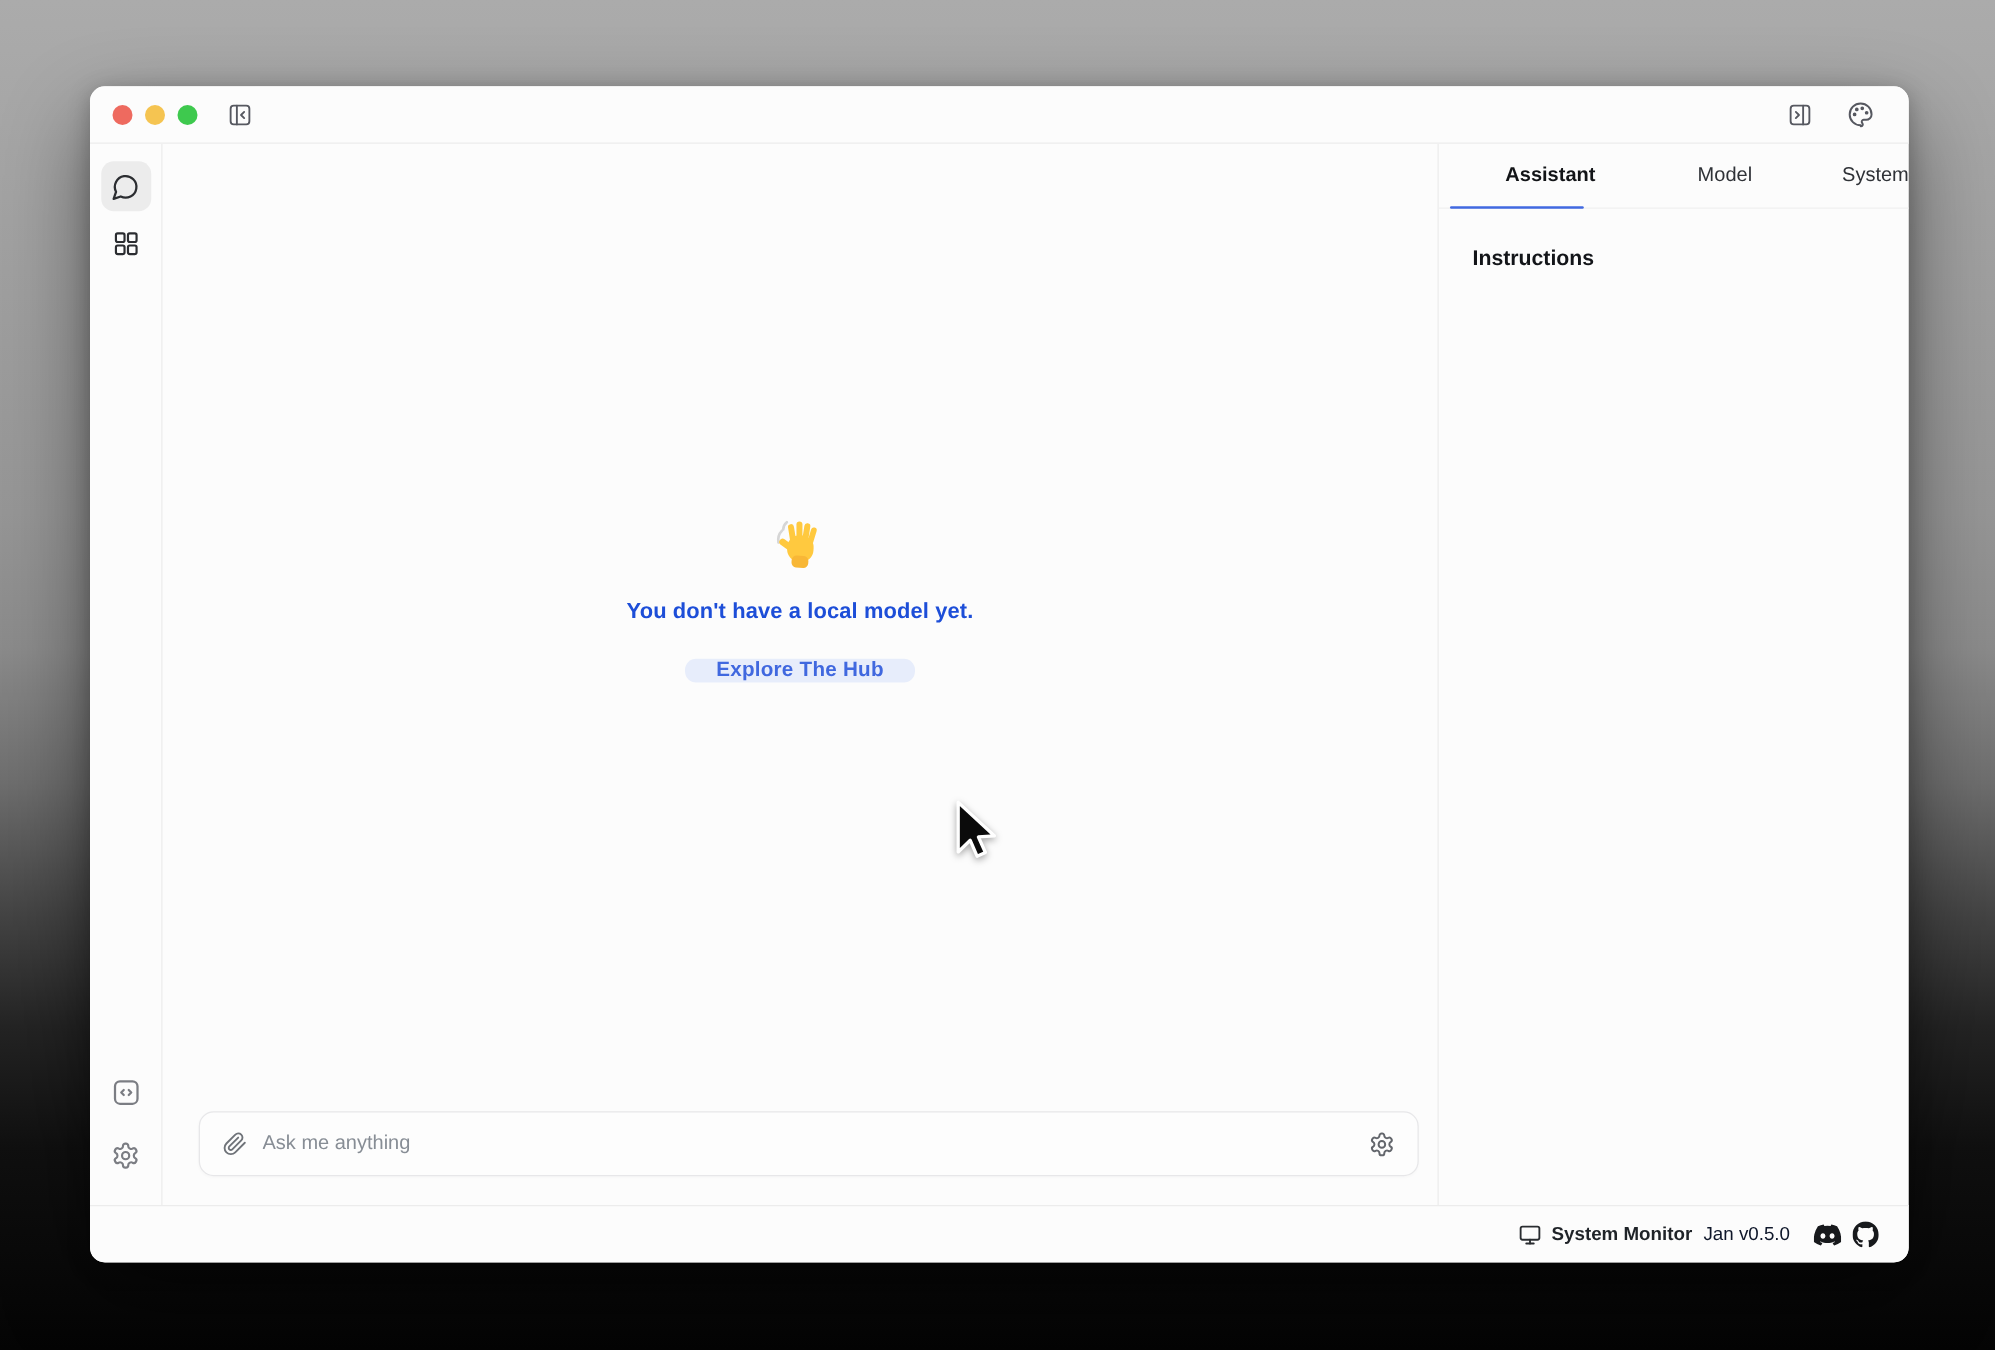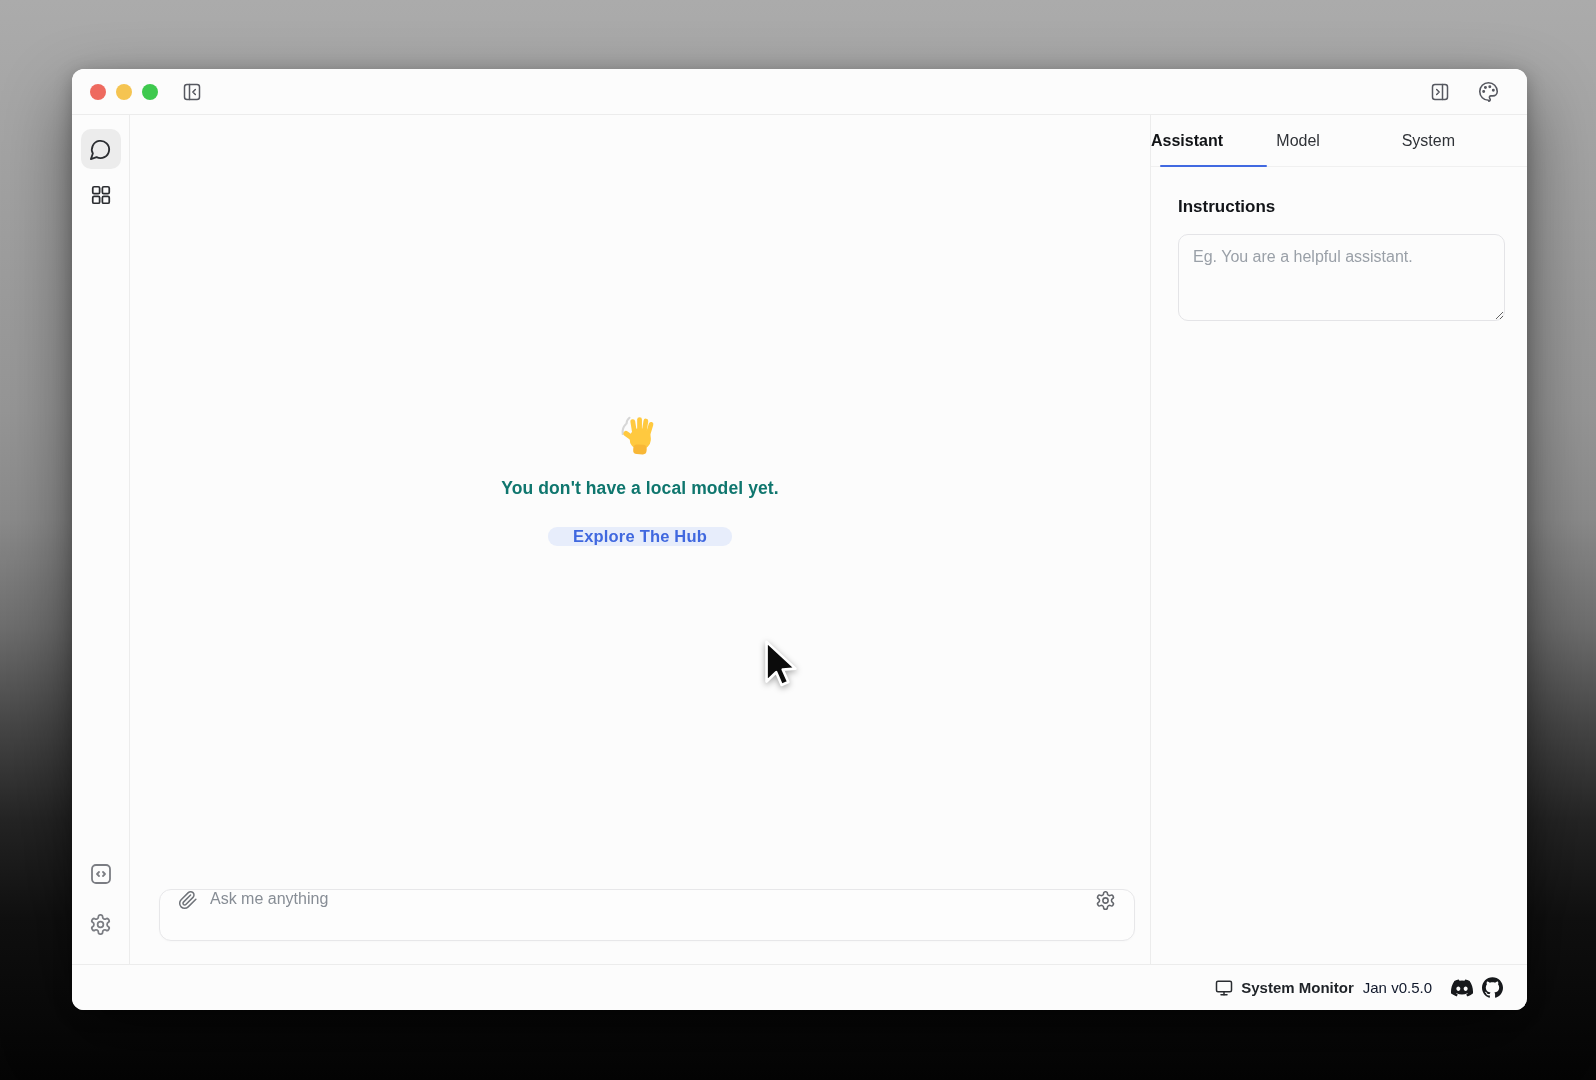--- a/index.html
+++ b/index.html
@@ -61,48 +61,48 @@
     margin-top:16px; height:45px; border-radius:10px; background:#efefef;
     display:flex; align-items:center; padding:0 14px; font-size:16px; font-weight:500;
     color:#1c1e21; cursor:pointer;
   }
   
   .main { flex:1; position:relative; display:flex; flex-direction:column; min-width:0; }
   .empty {
     position:absolute; top:297px; left:0; right:0;
     display:flex; flex-direction:column; align-items:center; text-align:center;
   }
-  .empty-msg { margin-top:20px; font-size:17.5px; font-weight:700; color:#0f766e; letter-spacing:.1px; }
+  .empty-msg { margin-top:20px; font-size:17.5px; font-weight:700; color:#1d4ed8; letter-spacing:.1px; }
   .cta {
     margin-top:28px; height:19px; padding:0 25px; border:none; border-radius:9px;
     background:#E7EDFB; color:#4068DF; font-size:16.5px; font-weight:700;
     font-family:"Liberation Sans",sans-serif; cursor:pointer; letter-spacing:.2px;
   }
   .chatbox {
     margin:auto 15px 23px 29px; margin-top:auto; height:52px; flex:0 0 52px;
     border:1px solid #e7e7e9; border-radius:12px; background:#fdfdfd;
-    display:flex; align-items:flex-start; padding:0 18px; gap:12px;
+    display:flex; align-items:center; padding:0 18px; gap:12px;
     box-shadow:0 1px 2px rgba(0,0,0,.02);
   }
   .chatbox input {
     flex:1; border:none; outline:none; background:transparent; font-size:16px;
     font-family:"Liberation Sans",sans-serif; color:#33363b;
   }
   .chatbox input::placeholder { color:#878d95; opacity:1; }
   .clip-btn, .gear-btn {
     background:none; border:none; padding:0; cursor:pointer; display:flex;
     align-items:center; justify-content:center;
   }
   .clip-btn { color:#6f7379; }
   .gear-btn { color:#606artColor; color:#63666c; }
   
   .rightpanel { width:377px; flex:0 0 377px; border-left:1px solid #ececec; display:flex; flex-direction:column; }
   .tabs { display:flex; height:52px; flex:0 0 52px; border-bottom:1px solid #f0f0f0; }
   .tab {
-    flex:1; display:flex; align-items:center; justify-content:flex-start; position:relative;
+    flex:1; display:flex; align-items:center; justify-content:flex-end; position:relative;
     font-size:16px; color:#2f3237; cursor:pointer;
   }
   .tab.active { font-weight:700; color:#121417; }
   .tab .underline {
     position:absolute; left:9px; right:9px; bottom:-1px; height:2px;
     background:#4169E1; border-radius:1px; display:none;
   }
   .tab.active .underline { display:block; }
   .panel-body { padding:30px 22px 0 27px; }
   .instructions-label { font-size:17px; font-weight:700; color:#131519; }
@@ -246,21 +246,20 @@
           <span>Model</span>
 
         </div>
         <div class="tab">
           <span>System</span>
 
         </div>
       </div>
       <div class="panel-body">
         <div class="instructions-label">Instructions</div>
-        <textarea placeholder="Eg. You are a helpful assistant." style=""></textarea>
       </div>
     </aside>
   </div>
 
   <footer class="statusbar">
     <button class="sysmon">
       <svg width="18" height="18" viewBox="0 0 24 24" fill="none" stroke="currentColor" stroke-width="2" stroke-linecap="round" stroke-linejoin="round">
           <rect x="2" y="3" width="20" height="14" rx="2"></rect>
           <line x1="8" y1="21" x2="16" y2="21"></line>
           <line x1="12" y1="17" x2="12" y2="21"></line>

